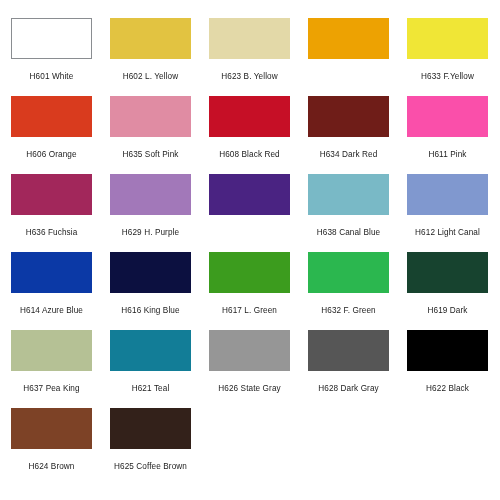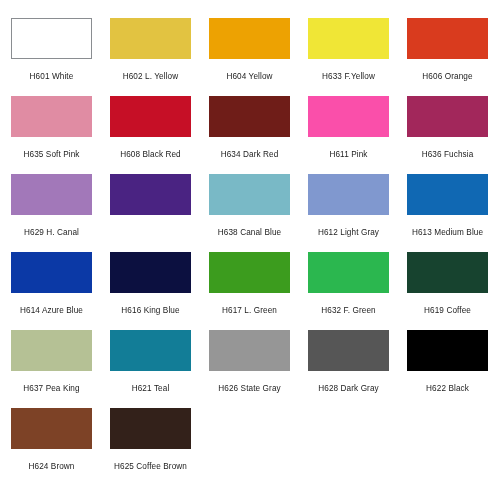--- a/index.html
+++ b/index.html
@@ -65,22 +65,25 @@
   <div class="swatch-grid">
       <div class="swatch-cell">
         <div class="swatch-chip bordered" style="background-color: rgb(255, 255, 255);"></div>
         <div class="swatch-label">H601 White</div>
       </div>
       <div class="swatch-cell">
         <div class="swatch-chip" style="background-color: rgb(226, 195, 65);"></div>
         <div class="swatch-label">H602 L. Yellow</div>
       </div>
       <div class="swatch-cell">
+        <div class="swatch-chip" style="background-color: rgb(227, 217, 168);"></div>
+        <div class="swatch-label">H623 B. Yellow</div>
+      </div>
+      <div class="swatch-cell">
         <div class="swatch-chip" style="background-color: rgb(237, 162, 2);"></div>
-        <div class="swatch-label">H604 Yellow</div>
       </div>
       <div class="swatch-cell">
         <div class="swatch-chip" style="background-color: rgb(240, 230, 54);"></div>
         <div class="swatch-label">H633 F.Yellow</div>
       </div>
       <div class="swatch-cell">
         <div class="swatch-chip" style="background-color: rgb(217, 59, 30);"></div>
         <div class="swatch-label">H606 Orange</div>
       </div>
       <div class="swatch-cell">
@@ -98,56 +101,52 @@
       <div class="swatch-cell">
         <div class="swatch-chip" style="background-color: rgb(250, 79, 170);"></div>
         <div class="swatch-label">H611 Pink</div>
       </div>
       <div class="swatch-cell">
         <div class="swatch-chip" style="background-color: rgb(162, 39, 91);"></div>
         <div class="swatch-label">H636 Fuchsia</div>
       </div>
       <div class="swatch-cell">
         <div class="swatch-chip" style="background-color: rgb(162, 120, 185);"></div>
-        <div class="swatch-label">H629 H. Canal</div>
+        <div class="swatch-label">H629 H. Purple</div>
       </div>
       <div class="swatch-cell">
         <div class="swatch-chip" style="background-color: rgb(74, 35, 130);"></div>
       </div>
       <div class="swatch-cell">
         <div class="swatch-chip" style="background-color: rgb(121, 185, 198);"></div>
         <div class="swatch-label">H638 Canal Blue</div>
       </div>
       <div class="swatch-cell">
         <div class="swatch-chip" style="background-color: rgb(128, 152, 207);"></div>
-        <div class="swatch-label">H612 Light Gray</div>
-      </div>
-      <div class="swatch-cell">
-        <div class="swatch-chip" style="background-color: rgb(16, 104, 179);"></div>
-        <div class="swatch-label">H613 Medium Blue</div>
+        <div class="swatch-label">H612 Light Canal</div>
       </div>
       <div class="swatch-cell">
         <div class="swatch-chip" style="background-color: rgb(11, 57, 166);"></div>
         <div class="swatch-label">H614 Azure Blue</div>
       </div>
       <div class="swatch-cell">
         <div class="swatch-chip" style="background-color: rgb(12, 16, 64);"></div>
         <div class="swatch-label">H616 King Blue</div>
       </div>
       <div class="swatch-cell">
         <div class="swatch-chip" style="background-color: rgb(60, 156, 30);"></div>
         <div class="swatch-label">H617 L. Green</div>
       </div>
       <div class="swatch-cell">
         <div class="swatch-chip" style="background-color: rgb(43, 183, 79);"></div>
         <div class="swatch-label">H632 F. Green</div>
       </div>
       <div class="swatch-cell">
         <div class="swatch-chip" style="background-color: rgb(23, 67, 47);"></div>
-        <div class="swatch-label">H619 Coffee</div>
+        <div class="swatch-label">H619 Dark</div>
       </div>
       <div class="swatch-cell">
         <div class="swatch-chip" style="background-color: rgb(181, 193, 149);"></div>
         <div class="swatch-label">H637 Pea King</div>
       </div>
       <div class="swatch-cell">
         <div class="swatch-chip" style="background-color: rgb(18, 125, 151);"></div>
         <div class="swatch-label">H621 Teal</div>
       </div>
       <div class="swatch-cell">

